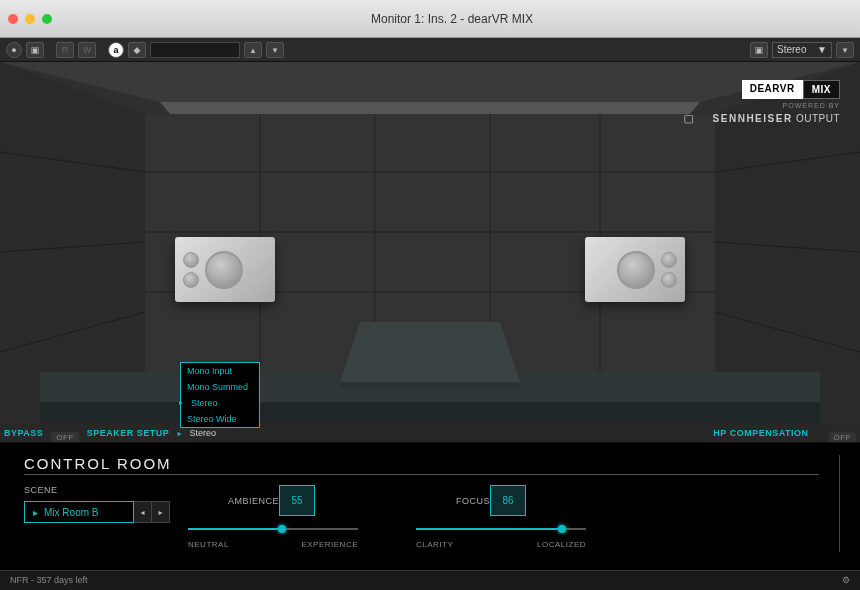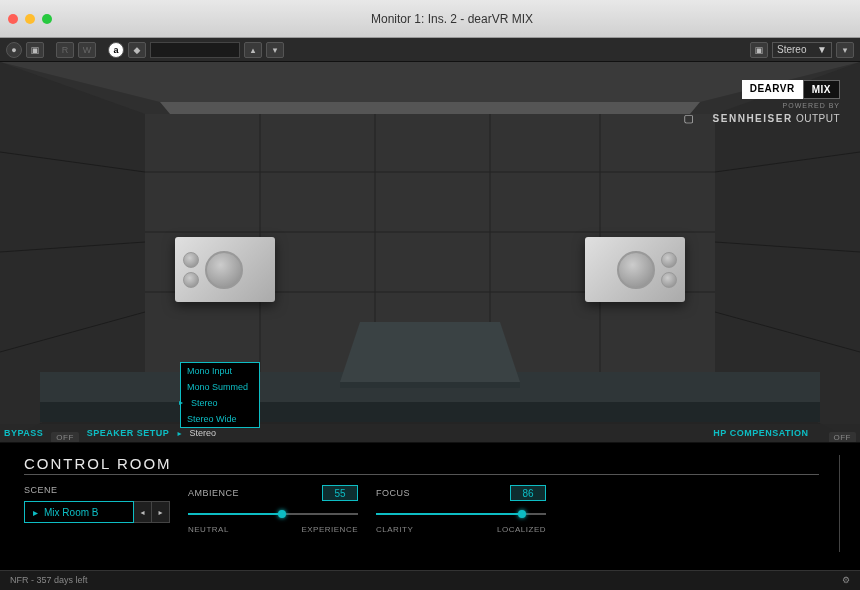--- a/index.html
+++ b/index.html
@@ -57,22 +57,22 @@
 .rightpanel { width: 270px; padding-left: 20px; display: flex; flex-direction: column; }
 h2 { font-size: 15px; font-weight: normal; letter-spacing: 2px; color: #e8e8e8; margin-bottom: 2px; }
 .rule { height: 1px; background: #555; margin-bottom: 10px; }
 .row { display: flex; align-items: flex-start; gap: 18px; }
 .col { display: flex; flex-direction: column; gap: 6px; }
 .param-label { font-size: 9px; color: #aaa; letter-spacing: 0.5px; }
 .scene-box { display: flex; align-items: center; gap: 0; }
 .scene-val { width: 110px; height: 22px; border: 1px solid #0dbdc4; display: flex; align-items: center; padding: 0 8px; font-size: 10px; color: #0dbdc4; gap: 6px; cursor: pointer; }
 .nav-btn { width: 18px; height: 22px; background: #1f1f1f; border: 1px solid #444; border-left: none; display: flex; align-items: center; justify-content: center; font-size: 8px; color: #bbb; cursor: pointer; }
 
-.param-hdr { display: flex; justify-content: space-between; align-items: center; width: 170px; }
-.val-box { width: 36px; height: 16px; background: #0d2d2f; border: 1px solid #0dbdc4; color: #0dbdc4; font-size: 10px; display: flex; align-items: center; justify-content: center; }
+.param-hdr { display: flex; align-items: center; width: 170px; margin-left: 40px; }
+.val-box { width: 36px; height: 31px; background: #0d2d2f; border: 1px solid #0dbdc4; color: #0dbdc4; font-size: 10px; display: flex; align-items: center; justify-content: center; }
 .slider-wrap { width: 170px; }
 .slider-track { position: relative; height: 14px; display: flex; align-items: center; }
 .slider-line { height: 2px; background: #555; width: 100%; position: relative; }
 .slider-fill { position: absolute; height: 2px; background: #0dbdc4; top: 0; }
 .slider-thumb { position: absolute; width: 8px; height: 8px; border-radius: 50%; background: #0dbdc4; top: -3px; box-shadow: 0 0 4px #0dbdc4; }
 .slider-labels { display: flex; justify-content: space-between; font-size: 8px; color: #888; letter-spacing: 0.5px; margin-top: 4px; }
 
 .out-cols { display: flex; gap: 20px; }
 .out-col { display: flex; flex-direction: column; align-items: center; gap: 5px; }
 .knob-val { width: 40px; height: 16px; background: #0d2d2f; border: 1px solid #0dbdc4; color: #0dbdc4; font-size: 10px; display: flex; align-items: center; justify-content: center; }

